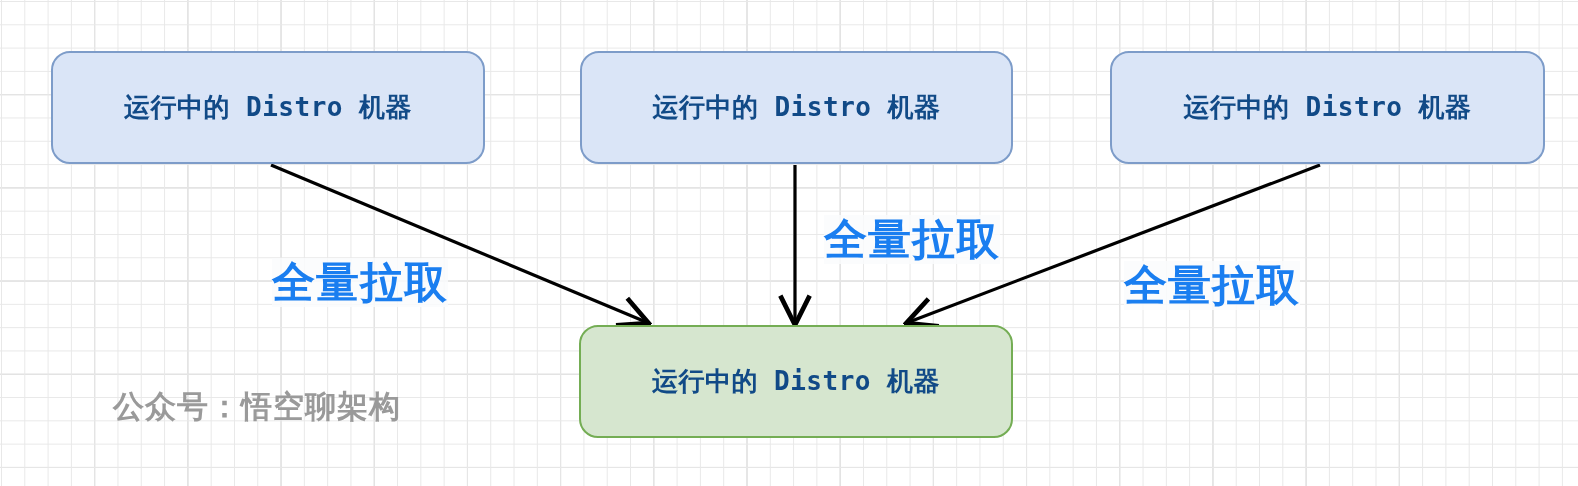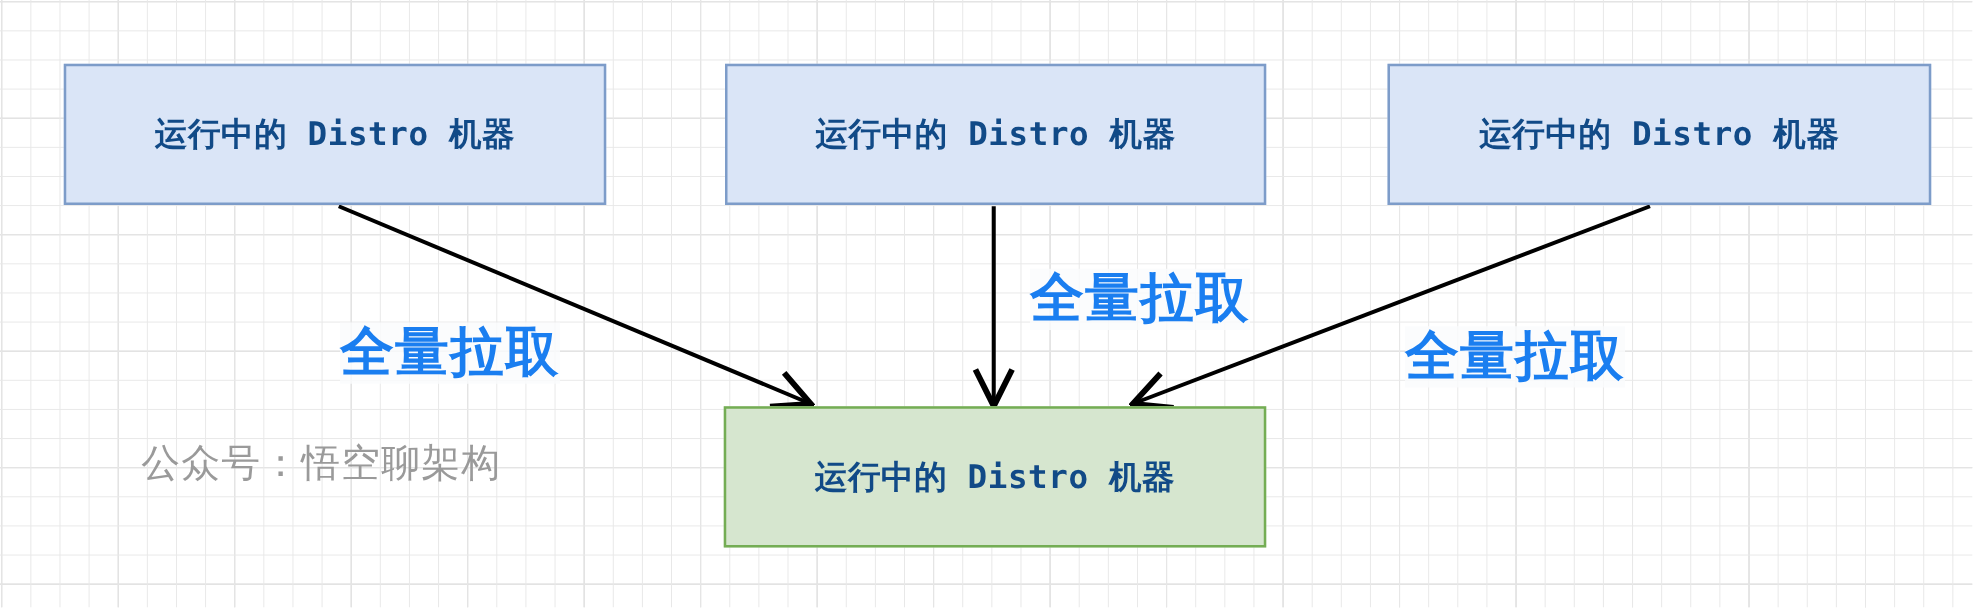--- a/index.html
+++ b/index.html
@@ -28,20 +28,21 @@
   }
 
   .node {
     position: absolute;
     box-sizing: border-box;
     display: flex;
     align-items: center;
     justify-content: center;
     border-width: 2px;
     border-style: solid;
+    border-radius: 19px;
   }
   .node-blue {
     background: #dae5f7;
     border-color: #7d9cc9;
   }
   .node-green {
     background: #d6e6cf;
     border-color: #74ad54;
   }
   .node-label {
@@ -115,15 +116,15 @@
   </div>
 
   <div class="node node-green" id="node-3" style="left: 579px; top: 325px; width: 434px; height: 113px;">
     <span class="node-label">运行中的 Distro 机器</span>
   </div>
 
   <div class="edge-label" id="edge-label-0" style="left: 272px; top: 258px;">全量拉取</div>
   <div class="edge-label" id="edge-label-1" style="left: 824px; top: 215px;">全量拉取</div>
   <div class="edge-label" id="edge-label-2" style="left: 1124px; top: 261px;">全量拉取</div>
 
-  <div class="watermark" id="watermark" style="left: 113px; top: 350px;">公众号：悟空聊架构</div>
+  <div class="watermark" id="watermark" style="left: 113px; top: 386px; font-weight: bold;">公众号：悟空聊架构</div>
 
 </div>
 
 </body></html>

